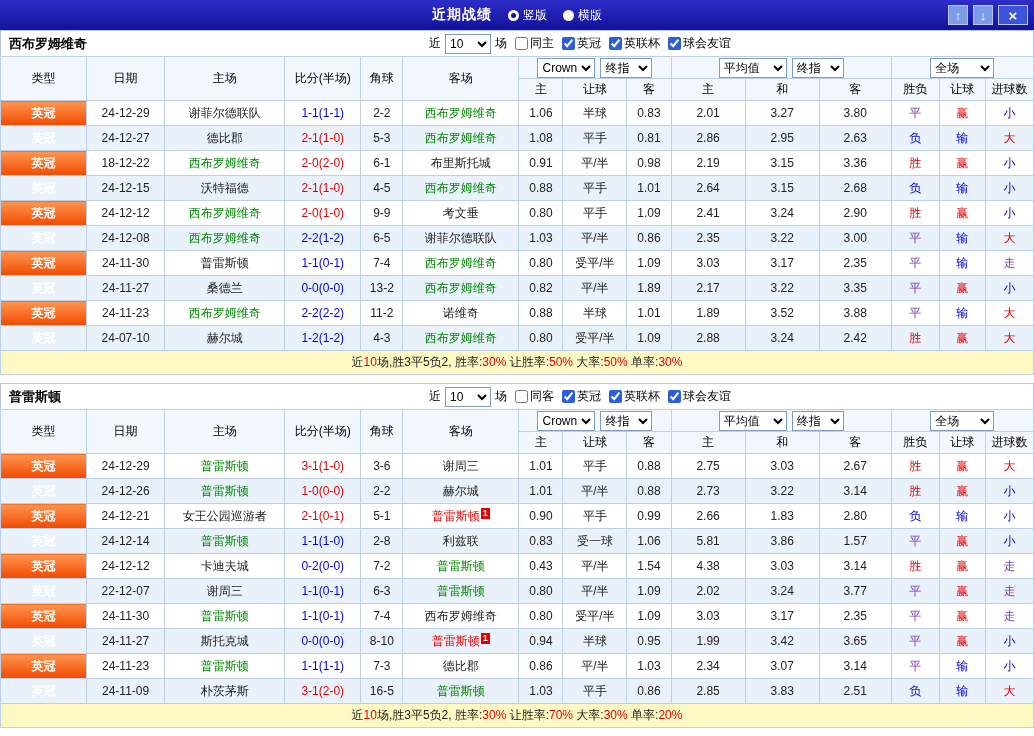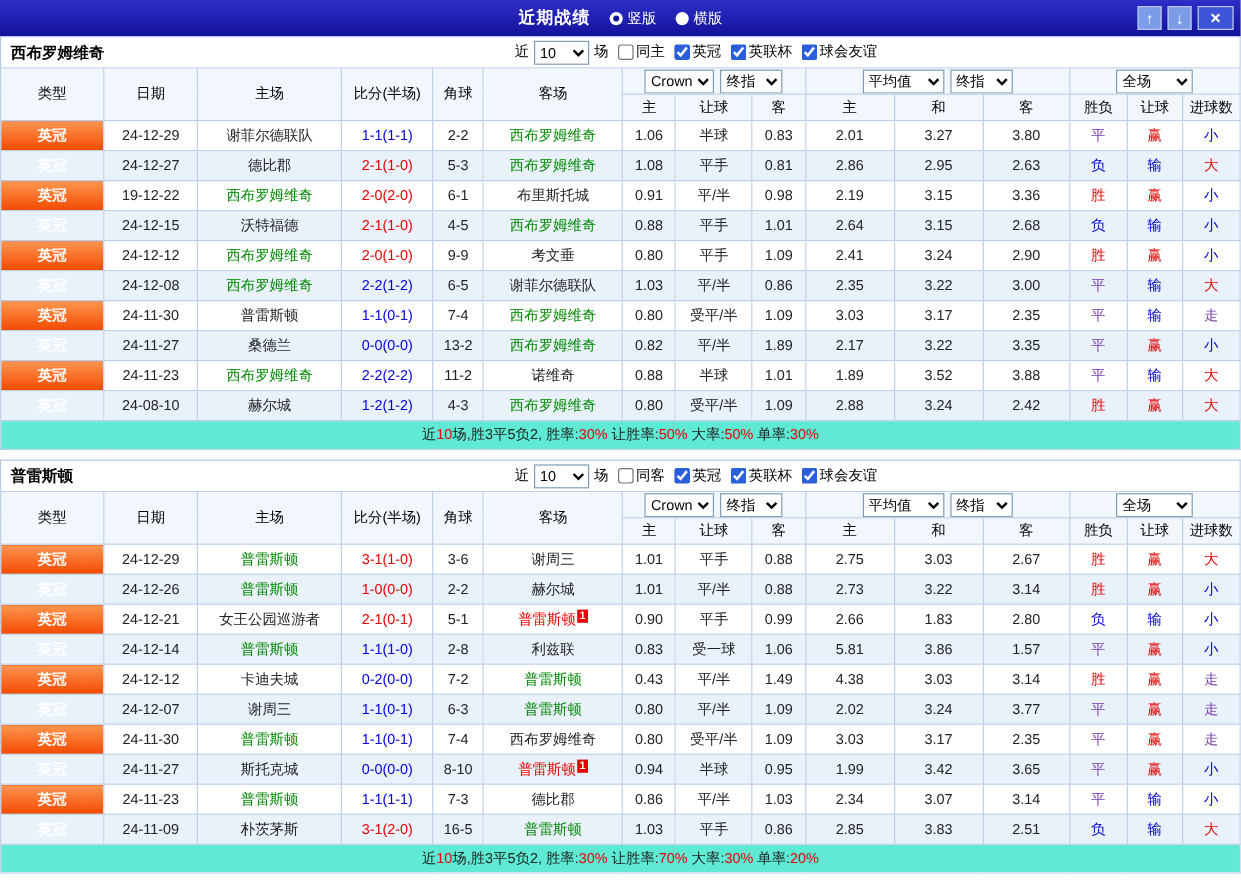--- a/index.html
+++ b/index.html
@@ -29,21 +29,21 @@
   select{font-size:12px;height:20px;border:1px solid #7f9db9;background:#fff;font-family:"Liberation Sans",sans-serif;}
   input[type=checkbox]{accent-color:#2b5fd9;margin:0 1px 0 4px;width:13px;height:13px;}
 
   table{border-collapse:collapse;table-layout:fixed;width:1034px;font-size:12px;}
   td,th{border:1px solid #bed0e8;text-align:center;padding:0;height:24px;overflow:hidden;white-space:nowrap;}
   thead th{background:#f2f7fd;font-weight:normal;color:#000;height:21px;}
   thead .selcell{display:inline-flex;gap:5px;align-items:center;}
   tbody tr.stripe td{background:#e9f1fb;}
   tbody tr td{background:#fff;}
   td.type{background:linear-gradient(#ff9550,#f34a00);color:#fff;font-weight:bold;}
-  td.sumcell{background:#5eead4;height:23px;margin-left:45px;}
+  td.sumcell{background:#fef9c3;height:23px;margin-left:45px;}
 
   .c-green{color:#008800;}
   .c-black{color:#222;}
   .c-red{color:#e60000;}
   .c-blue{color:#0000dd;}
   .c-purple{color:#7a3bb0;}
   .badge{background:#e60000;color:#fff;font-size:9px;line-height:11px;padding:0 2px;
          display:inline-block;vertical-align:top;margin-left:1px;font-weight:bold;}
   .teamlink{cursor:pointer;}
 </style>
@@ -173,21 +173,21 @@
             <td>0.81</td>
             <td>2.86</td>
             <td>2.95</td>
             <td>2.63</td>
             <td><span class="c-blue">负</span></td>
             <td><span class="c-blue">输</span></td>
             <td><span class="c-red">大</span></td>
           </tr>
           <tr>
             <td class="type">英冠</td>
-            <td>19-12-22</td>
+            <td>18-12-22</td>
             <td><span class="c-green teamlink">西布罗姆维奇</span></td>
             <td><span class="c-red">2-0(2-0)</span></td>
             <td>6-1</td>
             <td><span class="c-black teamlink">布里斯托城</span></td>
             <td>0.91</td>
             <td>平/半</td>
             <td>0.98</td>
             <td>2.19</td>
             <td>3.15</td>
             <td>3.36</td>
@@ -292,21 +292,21 @@
             <td>1.01</td>
             <td>1.89</td>
             <td>3.52</td>
             <td>3.88</td>
             <td><span class="c-purple">平</span></td>
             <td><span class="c-blue">输</span></td>
             <td><span class="c-red">大</span></td>
           </tr>
           <tr class="stripe">
             <td class="type">英冠</td>
-            <td>24-08-10</td>
+            <td>24-07-10</td>
             <td><span class="c-black teamlink">赫尔城</span></td>
             <td><span class="c-blue">1-2(1-2)</span></td>
             <td>4-3</td>
             <td><span class="c-green teamlink">西布罗姆维奇</span></td>
             <td>0.80</td>
             <td>受平/半</td>
             <td>1.09</td>
             <td>2.88</td>
             <td>3.24</td>
             <td>2.42</td>
@@ -464,31 +464,31 @@
           </tr>
           <tr>
             <td class="type">英冠</td>
             <td>24-12-12</td>
             <td><span class="c-black teamlink">卡迪夫城</span></td>
             <td><span class="c-blue">0-2(0-0)</span></td>
             <td>7-2</td>
             <td><span class="c-green teamlink">普雷斯顿</span></td>
             <td>0.43</td>
             <td>平/半</td>
-            <td>1.49</td>
+            <td>1.54</td>
             <td>4.38</td>
             <td>3.03</td>
             <td>3.14</td>
             <td><span class="c-red">胜</span></td>
             <td><span class="c-red">赢</span></td>
             <td><span class="c-purple">走</span></td>
           </tr>
           <tr class="stripe">
             <td class="type">英冠</td>
-            <td>24-12-07</td>
+            <td>22-12-07</td>
             <td><span class="c-black teamlink">谢周三</span></td>
             <td><span class="c-blue">1-1(0-1)</span></td>
             <td>6-3</td>
             <td><span class="c-green teamlink">普雷斯顿</span></td>
             <td>0.80</td>
             <td>平/半</td>
             <td>1.09</td>
             <td>2.02</td>
             <td>3.24</td>
             <td>3.77</td>

